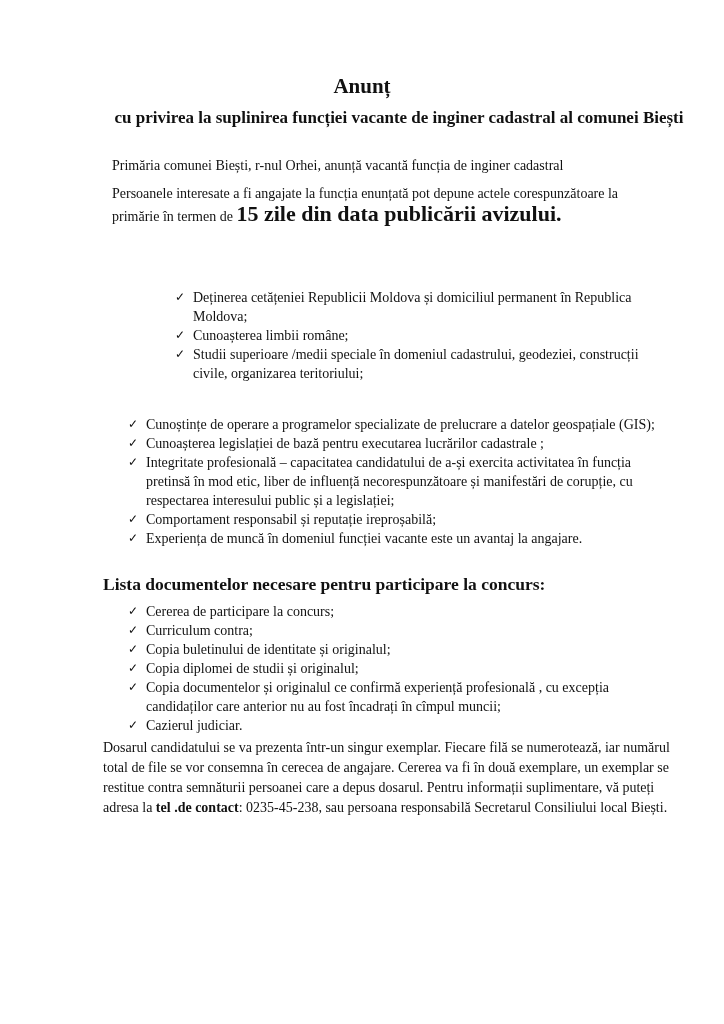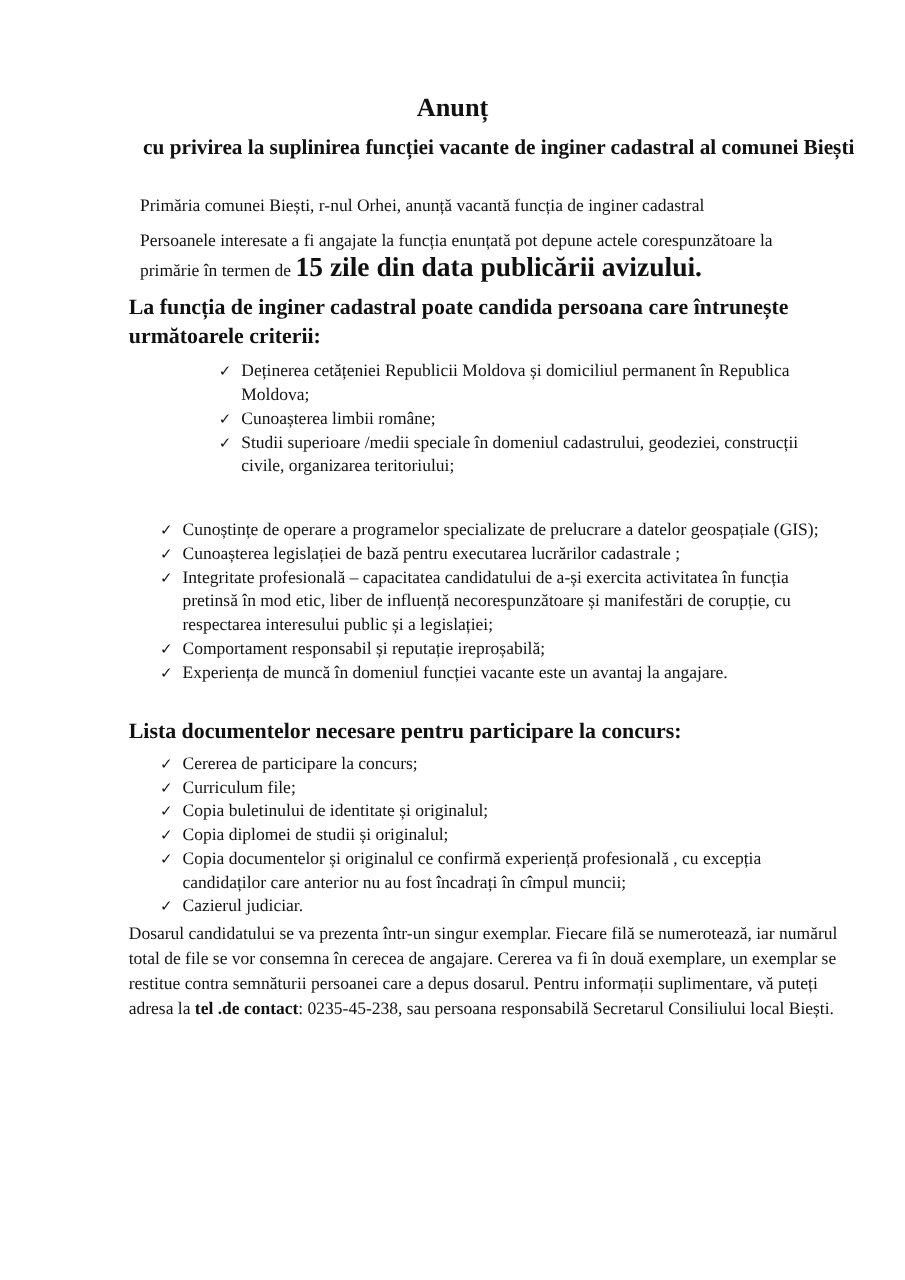--- a/index.html
+++ b/index.html
@@ -30,43 +30,41 @@
   <div class="abs title">Anunț</div>
   <div class="abs subtitle">cu privirea la suplinirea funcției  vacante de inginer cadastral al  comunei Biești</div>
 
   <div class="abs p" style="top:155px;">Primăria comunei Biești, r-nul Orhei, anunță vacantă funcția de inginer cadastral</div>
 
   <div class="abs p" style="top:183px;">Persoanele interesate a fi angajate  la funcția enunțată pot depune actele corespunzătoare  la</div>
   <div class="abs p" style="top:203px;">
     <span>primărie în termen de </span><span class="big">15 zile din data publicării avizului.</span>
   </div>
 
-  <div class="abs h2" style="top:234px;">La funcția de inginer cadastral poate candida persoana care întrunește</div>
-  <div class="abs h2" style="top:257px;">următoarele criterii:</div>
 
   <ul class="list list1">
     <li><span class="chk">✓</span><span>Deținerea  cetățeniei Republicii Moldova și domiciliul permanent în Republica Moldova;</span></li>
     <li><span class="chk">✓</span><span>Cunoașterea limbii române;</span></li>
     <li><span class="chk">✓</span><span>Studii superioare  /medii speciale  în domeniul cadastrului, geodeziei, construcții civile, organizarea teritoriului;</span></li>
   </ul>
 
 
   <ul class="list list2">
     <li><span class="chk">✓</span><span>Cunoștințe de operare a programelor  specializate de prelucrare a datelor  geospațiale (GIS);</span></li>
     <li><span class="chk">✓</span><span>Cunoașterea  legislației  de  bază  pentru  executarea  lucrărilor  cadastrale ;</span></li>
     <li><span class="chk">✓</span><span>Integritate profesională – capacitatea candidatului de a-și exercita activitatea în funcția pretinsă în mod etic, liber de influență  necorespunzătoare și manifestări de corupție,  cu respectarea interesului public și a legislației;</span></li>
     <li><span class="chk">✓</span><span>Comportament responsabil și reputație ireproșabilă;</span></li>
     <li><span class="chk">✓</span><span>Experiența de muncă în domeniul funcției vacante este un avantaj la angajare.</span></li>
   </ul>
 
   <div class="abs h2" style="top:573px;">Lista documentelor necesare pentru participare la concurs:</div>
 
   <ul class="list list3">
     <li><span class="chk">✓</span><span>Cererea de participare la concurs;</span></li>
-    <li><span class="chk">✓</span><span>Curriculum file;</span></li>
+    <li><span class="chk">✓</span><span>Curriculum contra;</span></li>
     <li><span class="chk">✓</span><span>Copia buletinului de identitate și originalul;</span></li>
     <li><span class="chk">✓</span><span>Copia  diplomei de studii  și  originalul;</span></li>
     <li><span class="chk">✓</span><span>Copia documentelor și originalul ce confirmă experiență profesională , cu excepția candidaților care anterior nu au fost încadrați în cîmpul muncii;</span></li>
     <li><span class="chk">✓</span><span>Cazierul judiciar.</span></li>
   </ul>
 
   <div class="abs final"><span>Dosarul candidatului se va prezenta într-un singur exemplar. Fiecare filă se numerotează, iar numărul total de file se vor consemna în cerecea  de angajare. Cererea va fi în două exemplare, un exemplar se restitue contra semnăturii persoanei care a depus dosarul. Pentru informații suplimentare, vă puteți adresa la </span><span class="u">tel .de contact</span><span>: 0235-45-238, sau persoana responsabilă Secretarul Consiliului local Biești.</span></div>
 </div>
 
 </body></html>

